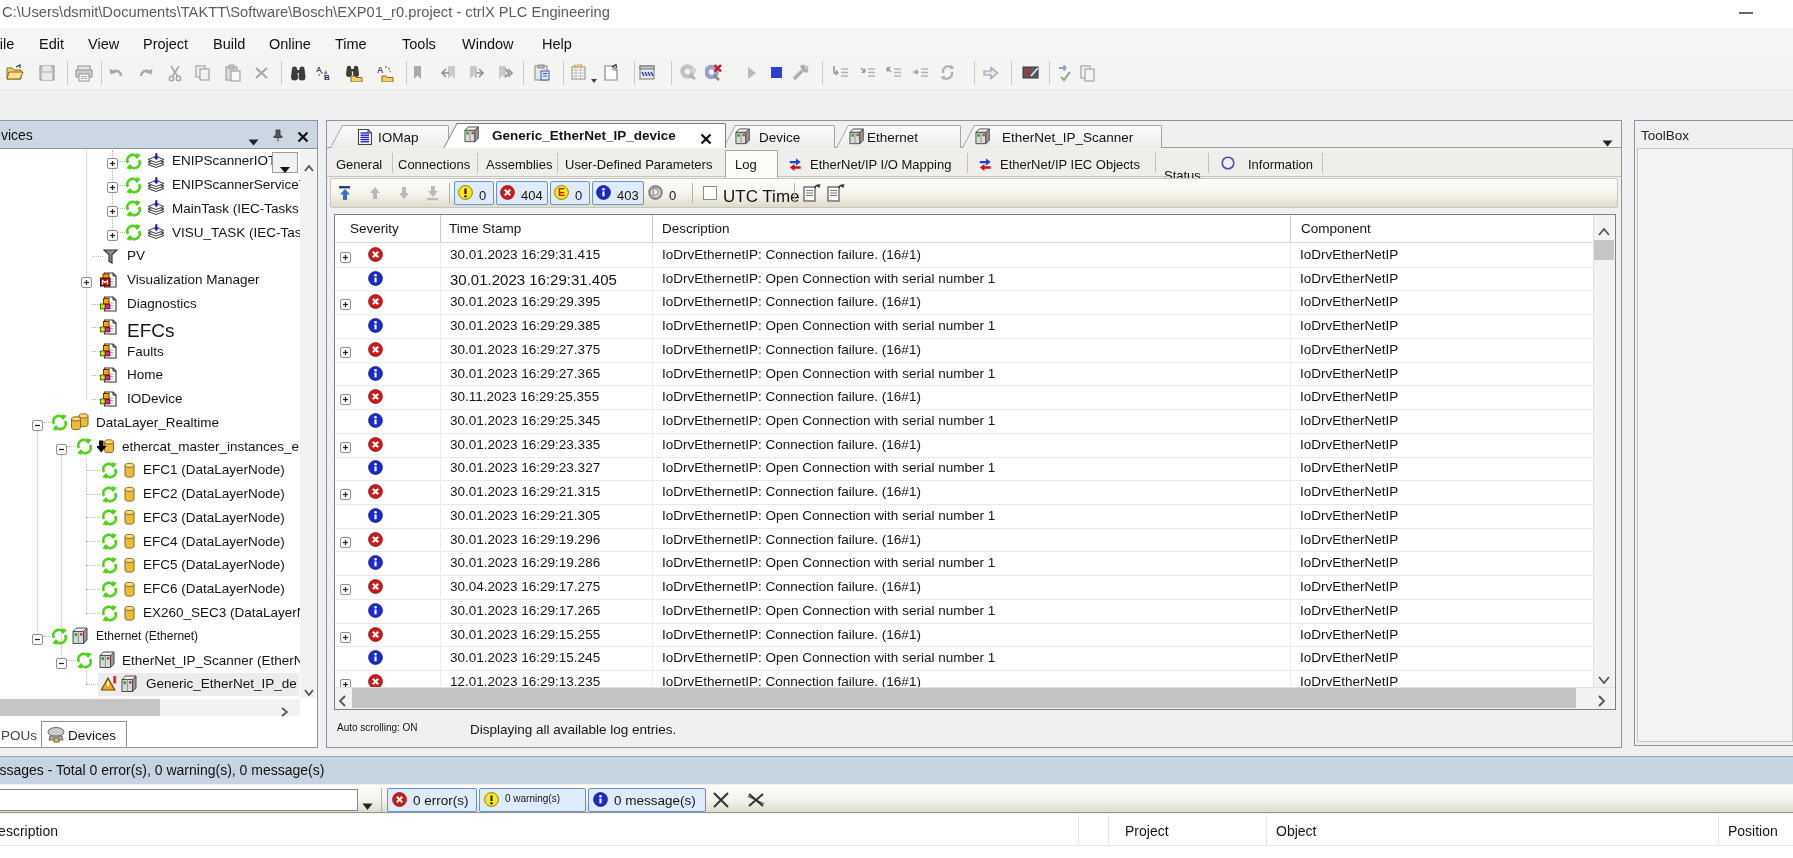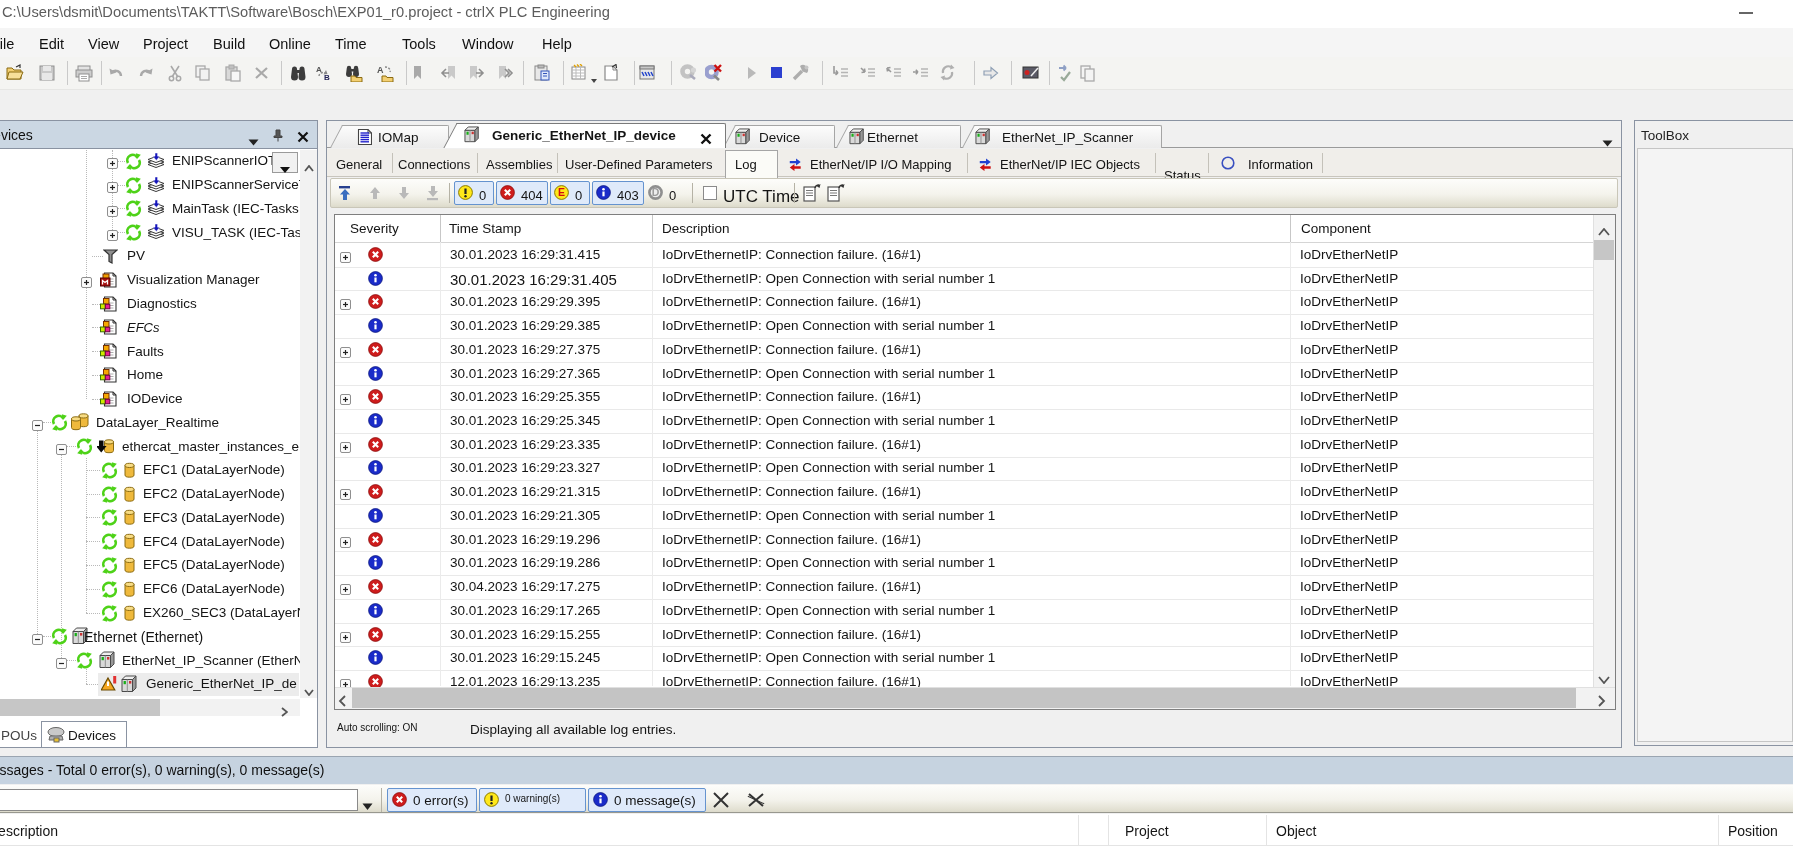--- a/index.html
+++ b/index.html
@@ -355,21 +355,21 @@
 <div class="ab" style="left:100px;top:319px"><svg width="17" height="16" viewBox="0 0 17 16" style="">
       <path d="M4.5 1 L13 1 L16 4 L16 15 L4.5 15 Z" fill="#fff" stroke="#333" stroke-width="1.1"></path>
       <path d="M13 1 L13 4 L16 4" fill="none" stroke="#333" stroke-width="1"></path>
       <line x1="7" y1="7" x2="13.5" y2="7" stroke="#999" stroke-width="0.8"></line>
       <line x1="7" y1="9.5" x2="13.5" y2="9.5" stroke="#999" stroke-width="0.8"></line>
       <line x1="7" y1="12" x2="13.5" y2="12" stroke="#999" stroke-width="0.8"></line>
       <rect x="3.5" y="2.5" width="5.5" height="5.5" fill="#f5a800" stroke="#7a3000"></rect>
       <rect x="0.5" y="8" width="4.8" height="4.8" fill="#cdeb00" stroke="#3a7000"></rect>
       <rect x="5.3" y="8.3" width="4.5" height="4.5" fill="#e82090" stroke="#700040"></rect>
     </svg></div>
-<div class="txt" style="left:127px;top:319.775px;font-size:13px;font-style:italic;">EFCs</div>
+<div class="txt" style="left:127px;top:319.775px;font-size:19px;">EFCs</div>
 <div class="ab" style="left:100px;top:343px"><svg width="17" height="16" viewBox="0 0 17 16" style="">
       <path d="M4.5 1 L13 1 L16 4 L16 15 L4.5 15 Z" fill="#fff" stroke="#333" stroke-width="1.1"></path>
       <path d="M13 1 L13 4 L16 4" fill="none" stroke="#333" stroke-width="1"></path>
       <line x1="7" y1="7" x2="13.5" y2="7" stroke="#999" stroke-width="0.8"></line>
       <line x1="7" y1="9.5" x2="13.5" y2="9.5" stroke="#999" stroke-width="0.8"></line>
       <line x1="7" y1="12" x2="13.5" y2="12" stroke="#999" stroke-width="0.8"></line>
       <rect x="3.5" y="2.5" width="5.5" height="5.5" fill="#f5a800" stroke="#7a3000"></rect>
       <rect x="0.5" y="8" width="4.8" height="4.8" fill="#cdeb00" stroke="#3a7000"></rect>
       <rect x="5.3" y="8.3" width="4.5" height="4.5" fill="#e82090" stroke="#700040"></rect>
     </svg></div>
@@ -537,21 +537,21 @@
       <path d="M6.2 16.8 L1.2 15.2 L5.2 10.8 Z" fill="#4ed218"></path>
     </svg></div>
 <div class="ab" style="left:72px;top:627px"><svg width="17" height="18" viewBox="0 0 17 18" style="">
       <path d="M1 4.5 L11.5 4.5 L11.5 16.5 L1 16.5 Z" fill="#d9d9d9" stroke="#4a4a4a" stroke-width="1"></path>
       <path d="M1 4.5 L4.5 1 L15 1 L11.5 4.5 Z" fill="#efefef" stroke="#4a4a4a" stroke-width="1"></path>
       <path d="M11.5 4.5 L15 1 L15 13 L11.5 16.5 Z" fill="#999" stroke="#4a4a4a" stroke-width="1"></path>
       <line x1="6.3" y1="4.5" x2="6.3" y2="16.5" stroke="#888" stroke-width="0.9"></line>
       <rect x="2.6" y="6" width="2.3" height="3.2" fill="#18b018"></rect>
       <rect x="8" y="6" width="2.3" height="2.6" fill="#c33"></rect>
     </svg></div>
-<div class="txt" style="left:84px;top:628.785px;font-size:14px;">Ethernet (Ethernet)</div>
+<div class="txt" style="left:96px;top:628.785px;font-size:12px;">Ethernet (Ethernet)</div>
 <div class="ab" style="left:56px;top:655px"><svg width="11" height="11" viewBox="0 0 11 11" style="">
       <rect x="0.5" y="0.5" width="10" height="10" rx="1.5" fill="#fbfbfb" stroke="#8f8f8f"></rect>
       <line x1="3" y1="5.5" x2="8" y2="5.5" stroke="#222" stroke-width="1.2"></line>
     </svg></div>
 <div class="ab" style="left:76px;top:652px"><svg width="17" height="17" viewBox="0 0 17 17" style="">
       <path d="M3.0 10.0 A5.4 5.4 0 0 1 12.4 4.6" fill="none" stroke="#4ed218" stroke-width="2.7"></path>
       <path d="M14.0 7.0 A5.4 5.4 0 0 1 4.6 12.4" fill="none" stroke="#4ed218" stroke-width="2.7"></path>
       <path d="M10.8 0.2 L15.8 1.8 L11.8 6.2 Z" fill="#4ed218"></path>
       <path d="M6.2 16.8 L1.2 15.2 L5.2 10.8 Z" fill="#4ed218"></path>
     </svg></div>
@@ -855,21 +855,21 @@
 <div class="ab" style="left:335px;top:409.11px;width:1260px;height:1px;background:#e9e9e9"></div>
 <div class="ab" style="left:340px;top:391px"><svg width="11" height="11" viewBox="0 0 11 11" style="">
       <rect x="0.5" y="0.5" width="10" height="10" rx="1.5" fill="#fbfbfb" stroke="#8f8f8f"></rect>
       <line x1="3" y1="5.5" x2="8" y2="5.5" stroke="#222" stroke-width="1.2"></line>
       <line x1="5.5" y1="3" x2="5.5" y2="8" stroke="#222" stroke-width="1.2"></line>
     </svg></div>
 <div class="ab" style="left:368px;top:389px"><svg width="15" height="15" viewBox="0 0 15 15" style="">
       <circle cx="7.5" cy="7.5" r="6.9" fill="#ce1c1c" stroke="#8c0f0f" stroke-width="0.8"></circle>
       <path d="M4.8 4.8 L10.2 10.2 M10.2 4.8 L4.8 10.2" stroke="#fff" stroke-width="2.1"></path>
     </svg></div>
-<div class="txt" style="left:450px;top:389.245px;font-size:13.5px">30.01.2023 16:29:25.355</div>
+<div class="txt" style="left:450px;top:389.245px;font-size:13.5px">30.11.2023 16:29:25.355</div>
 <div class="txt" style="left:662px;top:389.245px;font-size:13.5px">IoDrvEthernetIP: Connection failure. (16#1)</div>
 <div class="txt" style="left:1300px;top:389.245px;font-size:13.5px">IoDrvEtherNetIP</div>
 <div class="ab" style="left:335px;top:432.84000000000003px;width:1260px;height:1px;background:#e9e9e9"></div>
 <div class="ab" style="left:368px;top:413px"><svg width="15" height="15" viewBox="0 0 15 15" style="">
       <circle cx="7.5" cy="7.5" r="6.9" fill="#1a2bc9" stroke="#101a80" stroke-width="0.8"></circle>
       <circle cx="7.5" cy="4.3" r="1.3" fill="#fff"></circle>
       <path d="M7.5 6.5 L7.5 11.3" stroke="#fff" stroke-width="2.2"></path>
     </svg></div>
 <div class="txt" style="left:450px;top:412.975px;font-size:13.5px">30.01.2023 16:29:25.345</div>
 <div class="txt" style="left:662px;top:412.975px;font-size:13.5px">IoDrvEthernetIP: Open Connection with serial number 1</div>

